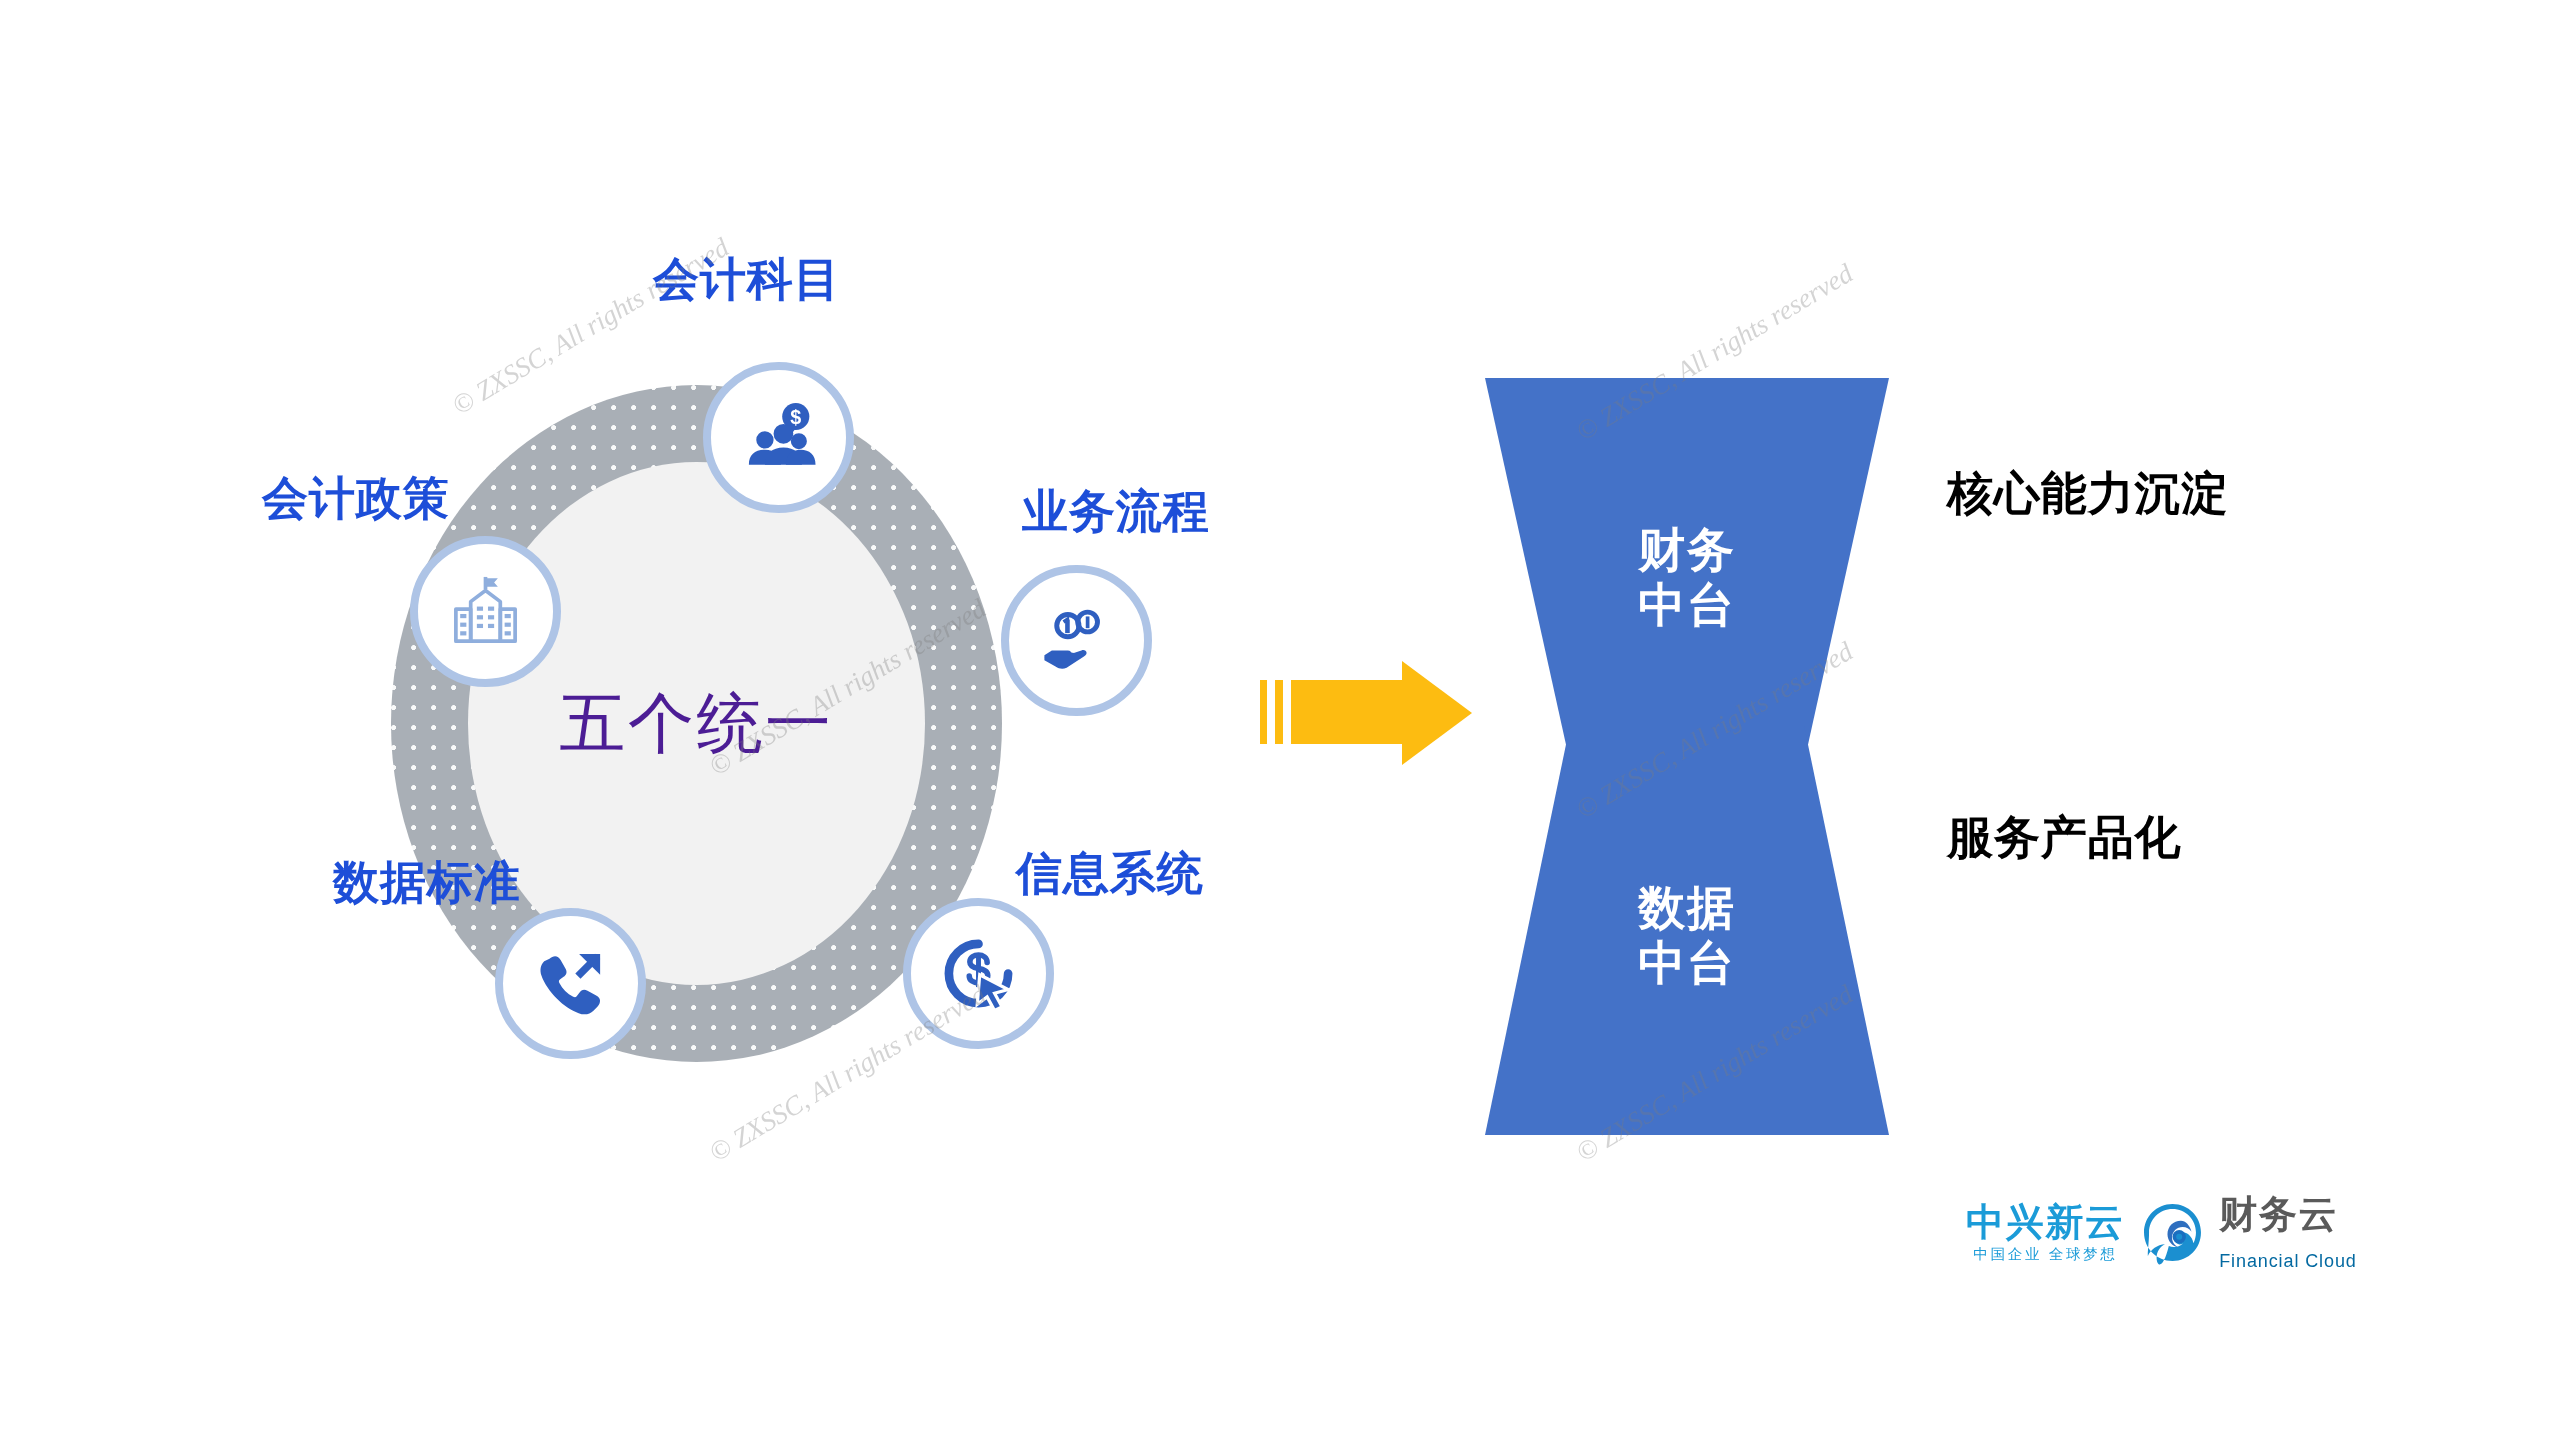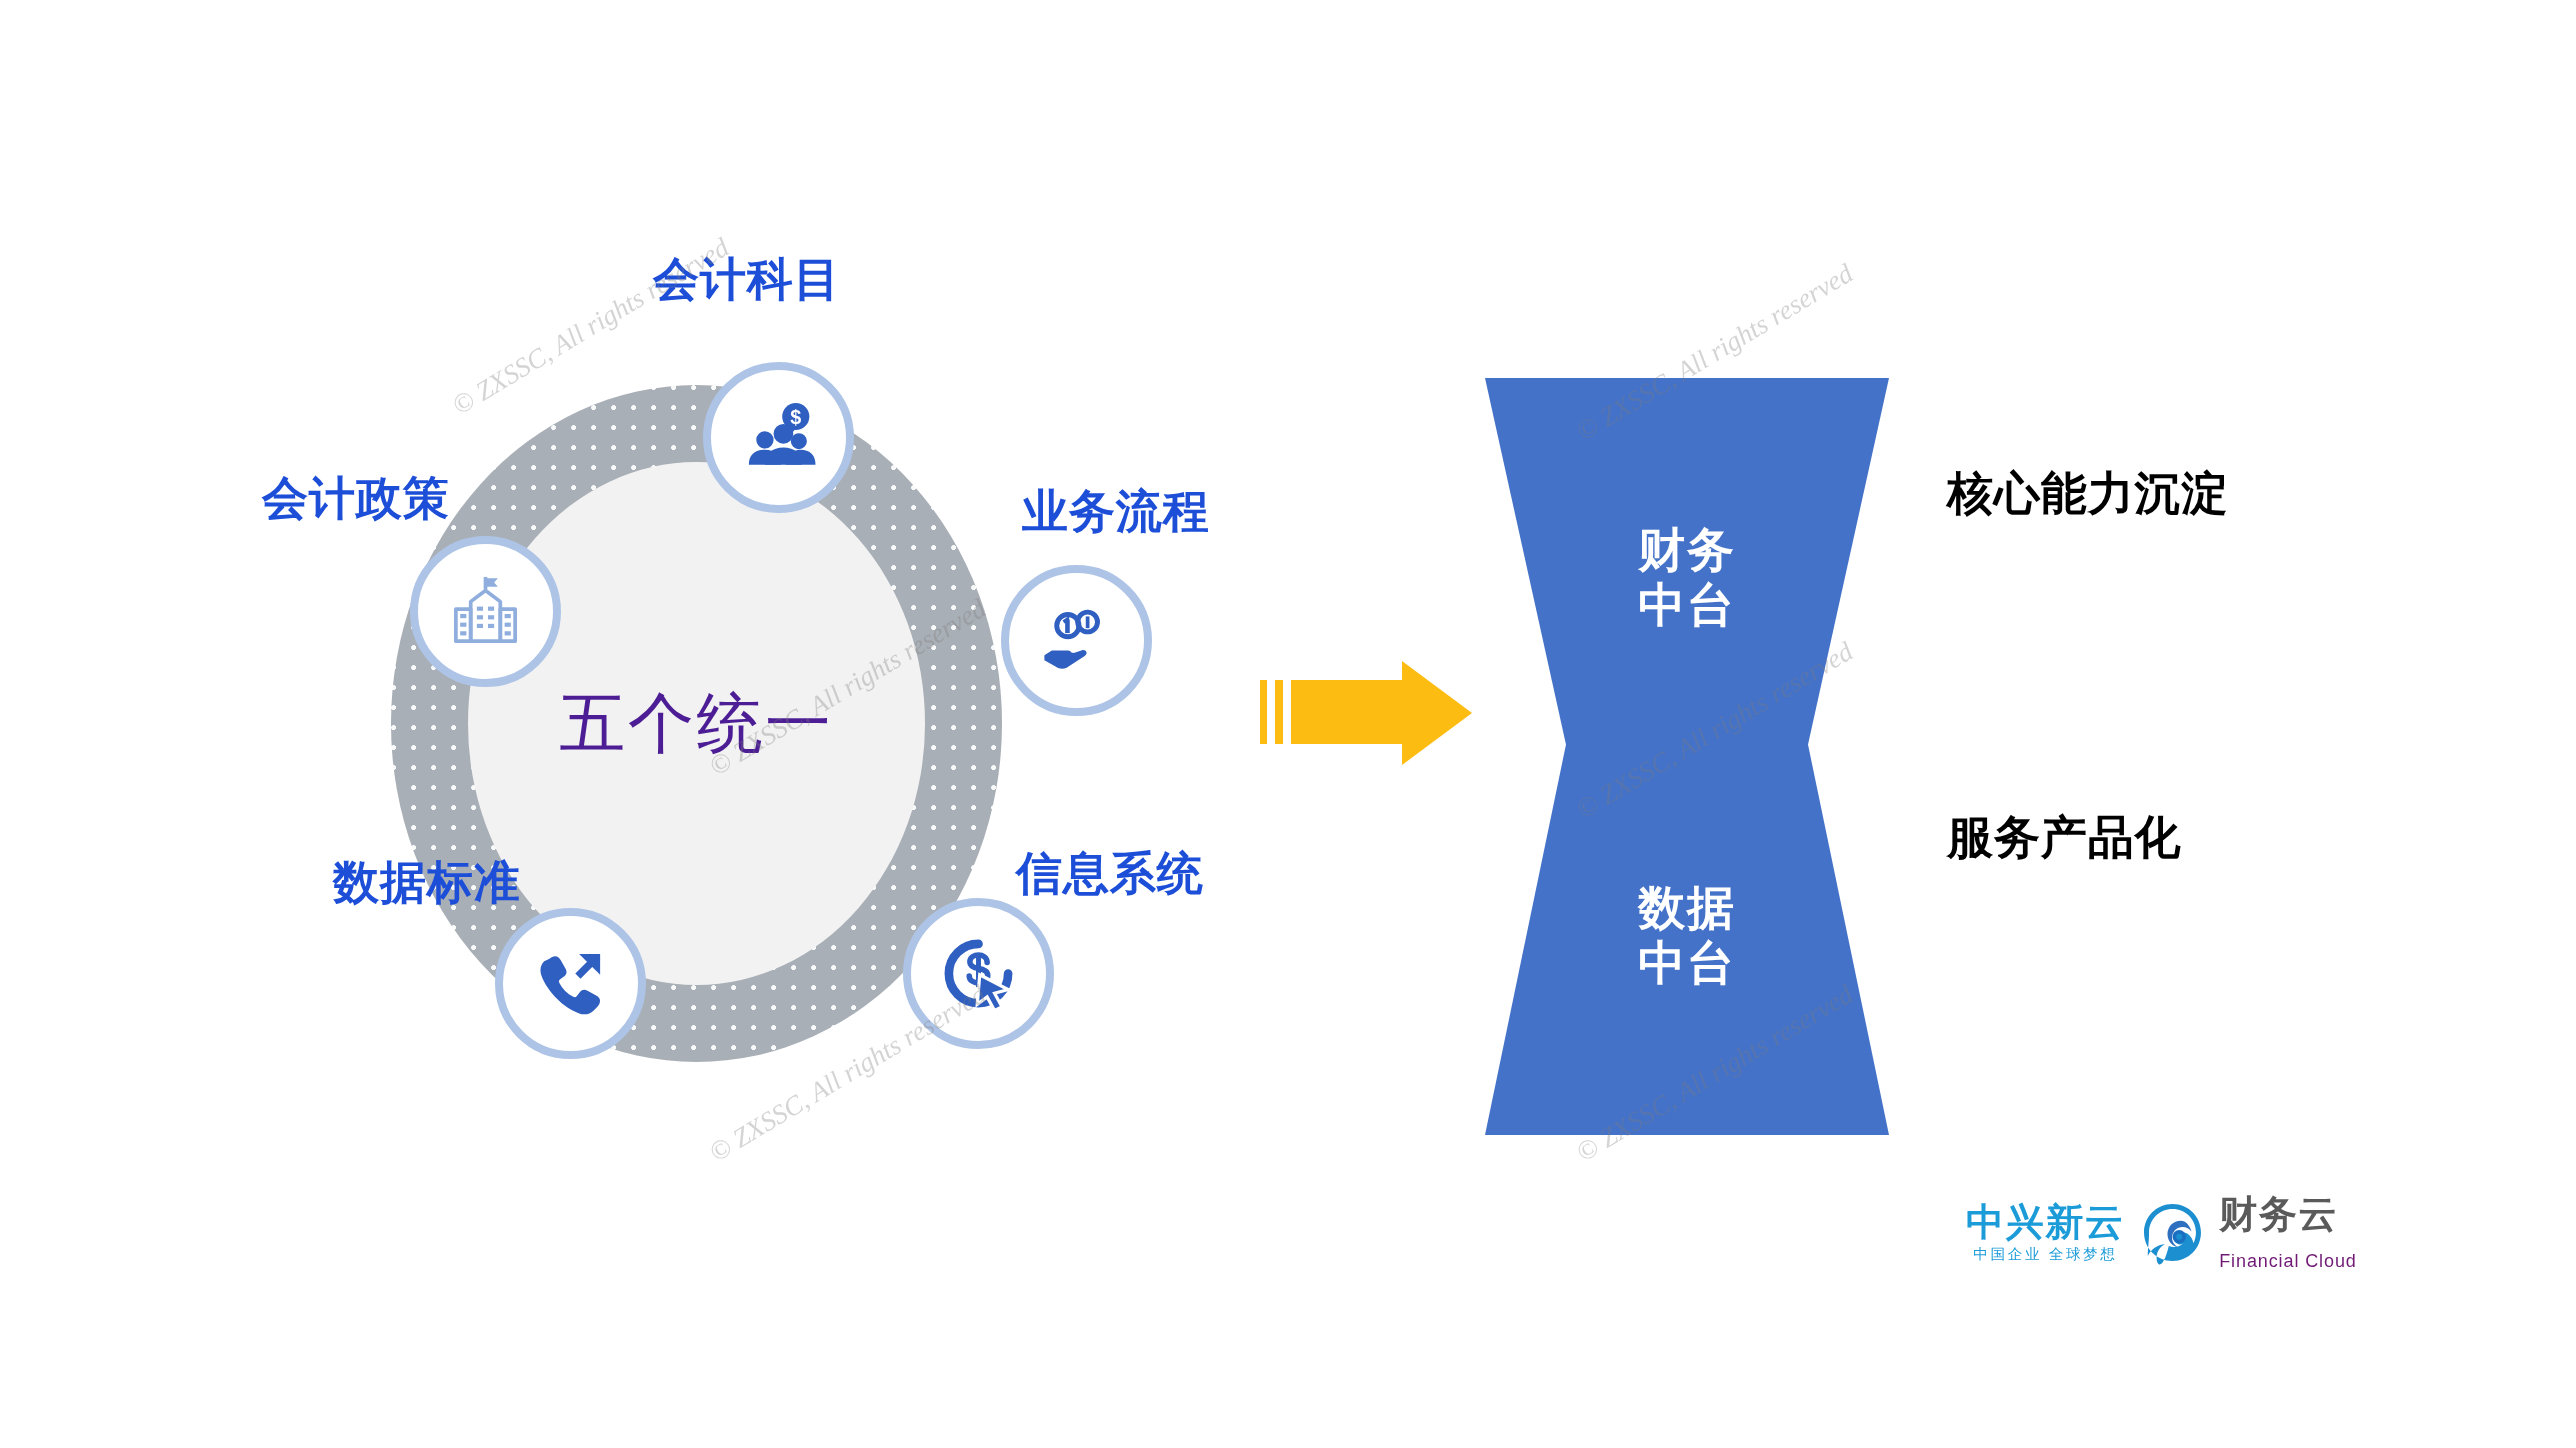--- a/index.html
+++ b/index.html
@@ -88,21 +88,21 @@
   .benefit-2{left:1947px;top:803px;}
 
   
   .logo{position:absolute;left:1966px;top:1195px;display:flex;align-items:center;gap:13.7px;}
   .logo-cn{display:flex;flex-direction:column;align-items:center;}
   .logo-cn-main{color:#1B9BD8;font-size:38px;font-weight:bold;letter-spacing:1.7px;line-height:1;}
   .logo-cn-sub{color:#1B9BD8;font-size:14.6px;letter-spacing:2.6px;margin-top:6px;line-height:1;}
   .logo-mark{width:67px;height:67px;flex:0 0 67px;}
   .logo-fc{display:flex;flex-direction:column;align-items:flex-start;}
   .logo-fc-main{color:#5a5a5a;font-size:38px;font-weight:bold;letter-spacing:1.7px;line-height:1;}
-  .logo-fc-sub{color:#701a75;font-size:18px;letter-spacing:0.9px;margin-top:19px;line-height:1;}
+  .logo-fc-sub{color:#0369a1;font-size:18px;letter-spacing:0.9px;margin-top:19px;line-height:1;}
 
   
   .wm{
     position:absolute;color:rgba(125,125,125,.33);
     font-size:27px;white-space:nowrap;
     transform:rotate(-31deg);transform-origin:left top;
     pointer-events:none;font-family:"Liberation Serif","DejaVu Serif",serif;font-style:italic;
   }
 </style>
 </head>

